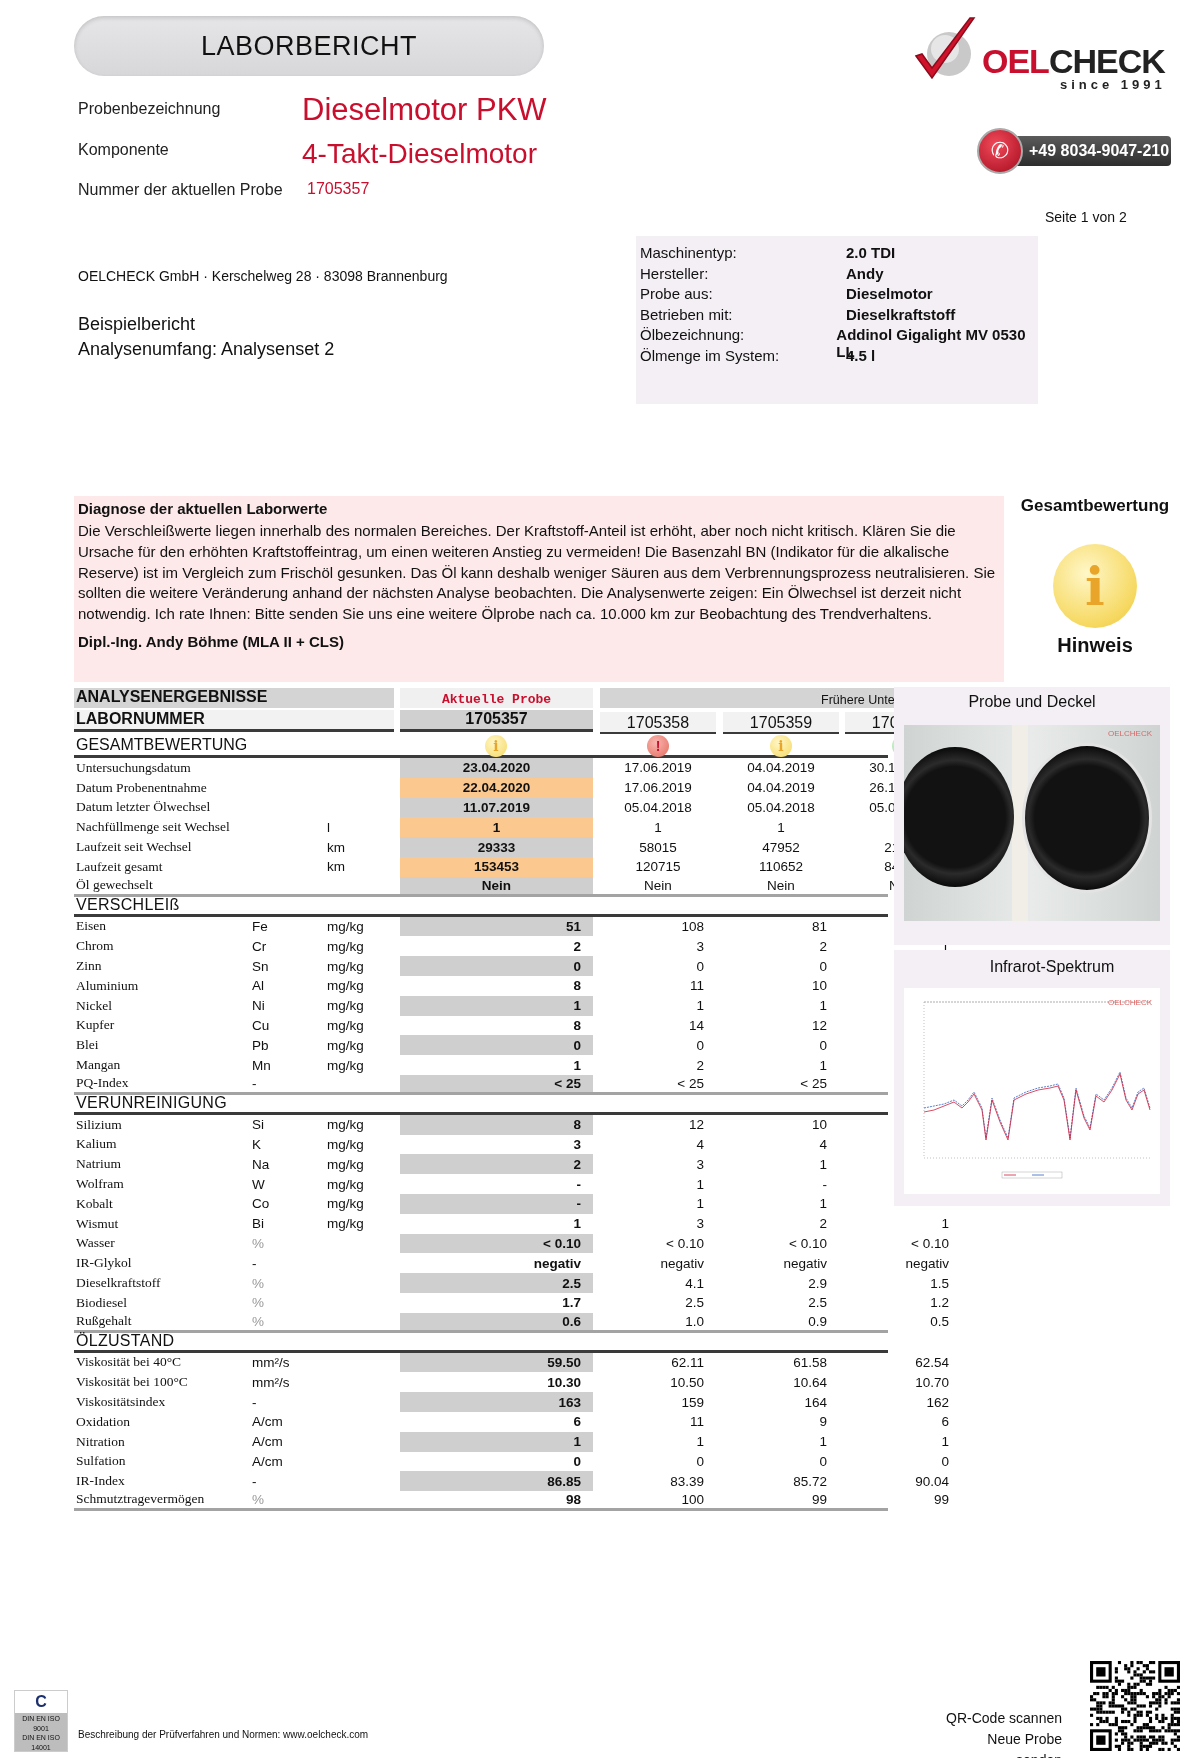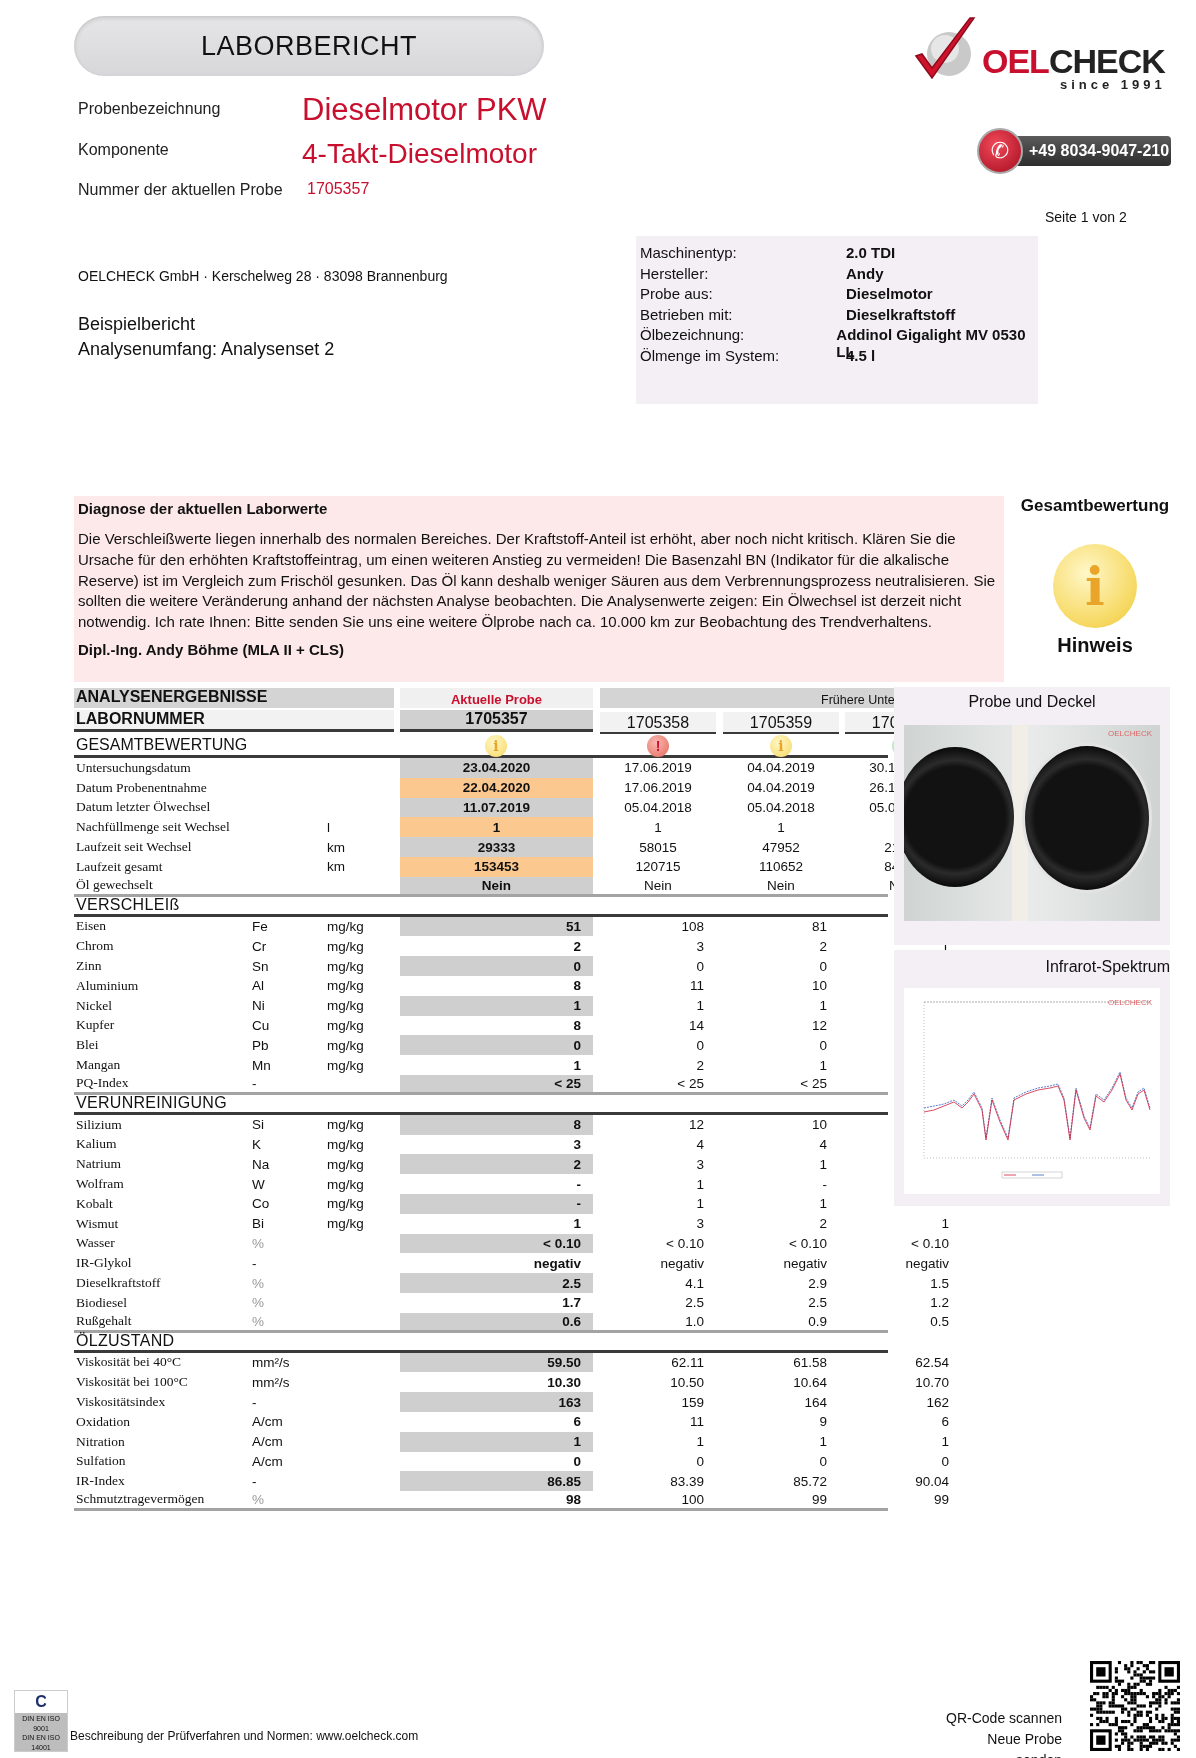--- a/index.html
+++ b/index.html
@@ -34,21 +34,21 @@
   .info-row { display: flex; height: 20.5px; font-size: 15px; }
   .info-row .k { width: 206px; }
   .info-row .v { font-weight: bold; }
 
   .addr { left: 78px; top: 268px; font-size: 14px; }
   .beispiel { left: 78px; top: 314px; font-size: 18px; }
   .umfang { left: 78px; top: 339px; font-size: 18px; }
 
   
   .diag { left: 74px; top: 496px; width: 930px; height: 186px; background: #fde9ea; padding: 4px 4px 0 4px; }
-  .diag h3 { font-size: 15px; font-weight: bold; margin-bottom: 12px; }
+  .diag h3 { font-size: 15px; font-weight: bold; margin-bottom: 4px; }
   .diag p { font-size: 15px; line-height: 20.8px; }
   .diag .sig { font-weight: bold; margin-top: 8px; font-size: 15px; }
 
   .gesamt-side { left: 1010px; top: 496px; width: 170px; text-align: center; }
   .gesamt-side .t { font-size: 17px; font-weight: bold; }
   .gesamt-side .hint { font-size: 20px; font-weight: bold; margin-top: 6px; }
   .info-big { width: 84px; height: 84px; border-radius: 50%; margin: 28px auto 0;
     background: radial-gradient(circle at 40% 35%, #fff7c8, #f6d860 70%, #eac23d);
     display: flex; align-items: center; justify-content: center; font-family: "DejaVu Serif", serif;
     font-size: 52px; font-weight: bold; color: #e9a52a; }
@@ -69,47 +69,47 @@
   .row.pink::before { content: ""; position: absolute; left: 0; top: 0; width: 889px; height: 100%; background: #fdeeee; z-index: -1; }
   .row.alt .c-cur, .row.pink .c-cur { }
   .hl .c-cur { background: #cfcfcf; }
   .hl-orange .c-cur { background: #fbc88f; }
   .row.bottom-line { border-bottom: 3px solid #a3a3a3; }
   .sec { position: relative; height: 20px; font-size: 16px; letter-spacing: .3px; border-bottom: 3px solid #3a3a3a; }
   .sec span { position: absolute; left: 2px; bottom: 0; }
 
   .hdr1 { position: relative; height: 22px; }
   .hdr1 .a { position: absolute; left: 0; top: 2px; width: 320px; height: 20px; background: #d4d4d4; font-weight: bold; font-size: 16px; padding-left: 2px; }
-  .hdr1 .b { position: absolute; left: 326px; top: 2px; width: 193px; height: 20px; background: #f0f0f0; color: #c8102e; font-weight: bold; font-size: 13px; text-align: center; padding-top: 4px; }
+  .hdr1 .b { position: absolute; left: 326px; top: 2px; width: 193px; height: 20px; background: #f0f0f0; color: #c8102e; font-weight: bold; font-size: 13px; text-align: center; padding-top: 4px; font-family: Liberation Mono, monospace; }
   .hdr1 .c { position: absolute; left: 526px; top: 2px; width: 362px; height: 20px; background: #d4d4d4; font-size: 12.5px; text-align: right; padding: 5px 2px 0 0; }
   .hdr2 { position: relative; height: 24px; }
   .hdr2 .a { position: absolute; left: 0; top: 2px; width: 320px; height: 22px; font-weight: bold; font-size: 16px; padding-left: 2px; border-bottom: 3px solid #3a3a3a; background:#f2f2f2; }
   .hdr2 .b { position: absolute; left: 326px; top: 2px; width: 193px; height: 22px; background: #d0d0d0; font-weight: bold; font-size: 16px; text-align: center; border-bottom: 3px solid #3a3a3a; }
   .hdr2 .p { position: absolute; top: 4px; width: 116px; height: 22px; font-size: 16px; text-align: center; border-bottom: 2px solid #3a3a3a; background: #f2f2f2; padding-top: 2px;}
   .hdr3 { position: relative; height: 26px; border-bottom: 3px solid #3a3a3a; }
   .hdr3 .a { position: absolute; left: 2px; top: 4px; font-size: 16px; }
   .status { position: absolute; top: 3px; width: 22px; height: 22px; border-radius: 50%; display: flex; align-items: center; justify-content: center; font-weight: bold; font-size: 14px; }
   .st-info { background: radial-gradient(circle at 40% 35%, #fff7c8, #f6d860); color: #e9a52a; font-family: "DejaVu Serif", serif; }
   .st-warn { background: radial-gradient(circle at 40% 35%, #f9b7b0, #e46a5d); color: #c8102e; }
   .st-ok { background: radial-gradient(circle at 40% 35%, #d9f5d9, #9fde9f); color: #2aa12a; font-size: 18px; }
 
   
   .photo-panel { left: 894px; top: 687px; width: 276px; height: 258px; background: #f3eff4; }
   .photo-panel .t { text-align: center; font-size: 16px; margin-top: 6px; }
   .photo { position: absolute; left: 10px; top: 38px; width: 256px; height: 196px; background: linear-gradient(90deg, #cfd4d3 0%, #e8ebea 50%, #cfd4d3 100%); overflow: hidden; }
   .jar { position: absolute; border-radius: 50%; background: radial-gradient(circle, #121212 55%, #2b2b2b 62%, #0c0c0c 75%); }
   .ir-panel { left: 894px; top: 950px; width: 276px; height: 256px; background: #f3eff4; }
-  .ir-panel .t { text-align: right; font-size: 16px; margin-top: 8px; margin-left: 40px; }
+  .ir-panel .t { text-align: center; font-size: 16px; margin-top: 8px; margin-left: 40px; }
   .ir-plot { position: absolute; left: 10px; top: 38px; width: 256px; height: 206px; background: #fff; }
 
   
   .iso { left: 14px; top: 1690px; width: 54px; height: 62px; border: 1px solid #ccc; }
   .iso .top { height: 22px; background: #fff; display: flex; align-items: center; justify-content: center; color: #1c2f6e; font-weight: bold; font-size: 16px; }
   .iso .bot { height: 38px; background: #bdbdbd; font-size: 7px; text-align: center; line-height: 9.5px; padding-top: 1px; }
-  .foot-desc { left: 70px; top: 1729px; font-size: 12px; }
+  .foot-desc { left: 78px; top: 1729px; font-size: 10px; }
   .qr-text { left: 940px; top: 1708px; font-size: 14px; text-align: right; width: 122px; line-height: 21px; }
   .qr { left: 1090px; top: 1660px; width: 90px; height: 92px; }
 </style>
 </head>
 <body>
 
 <div class="abs title-pill">
     <span>LABORBERICHT</span>
   </div>
 

